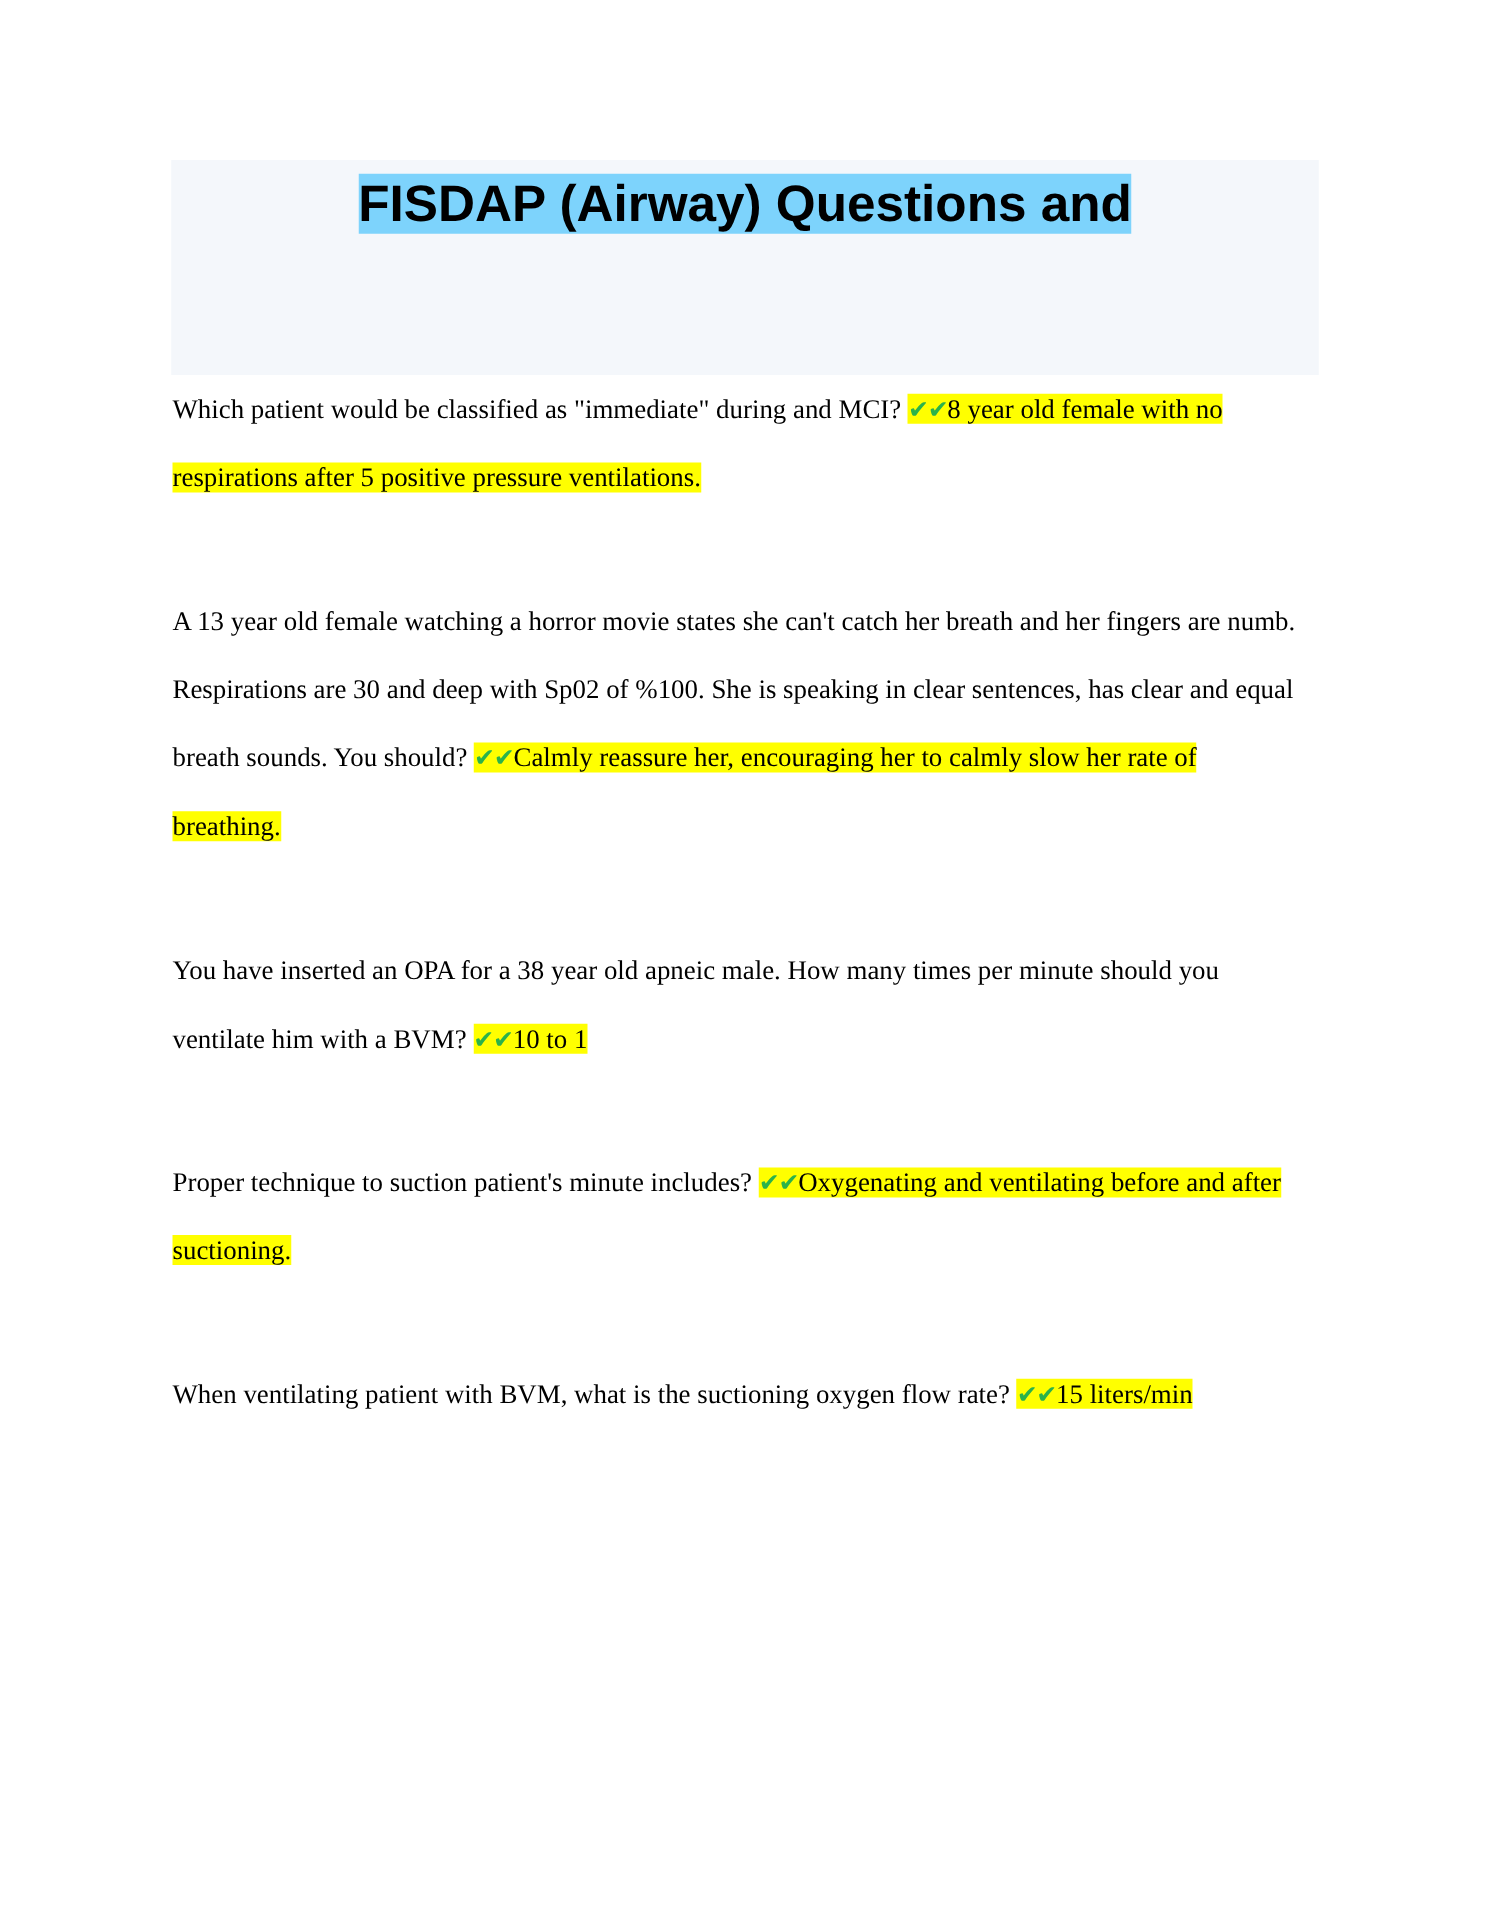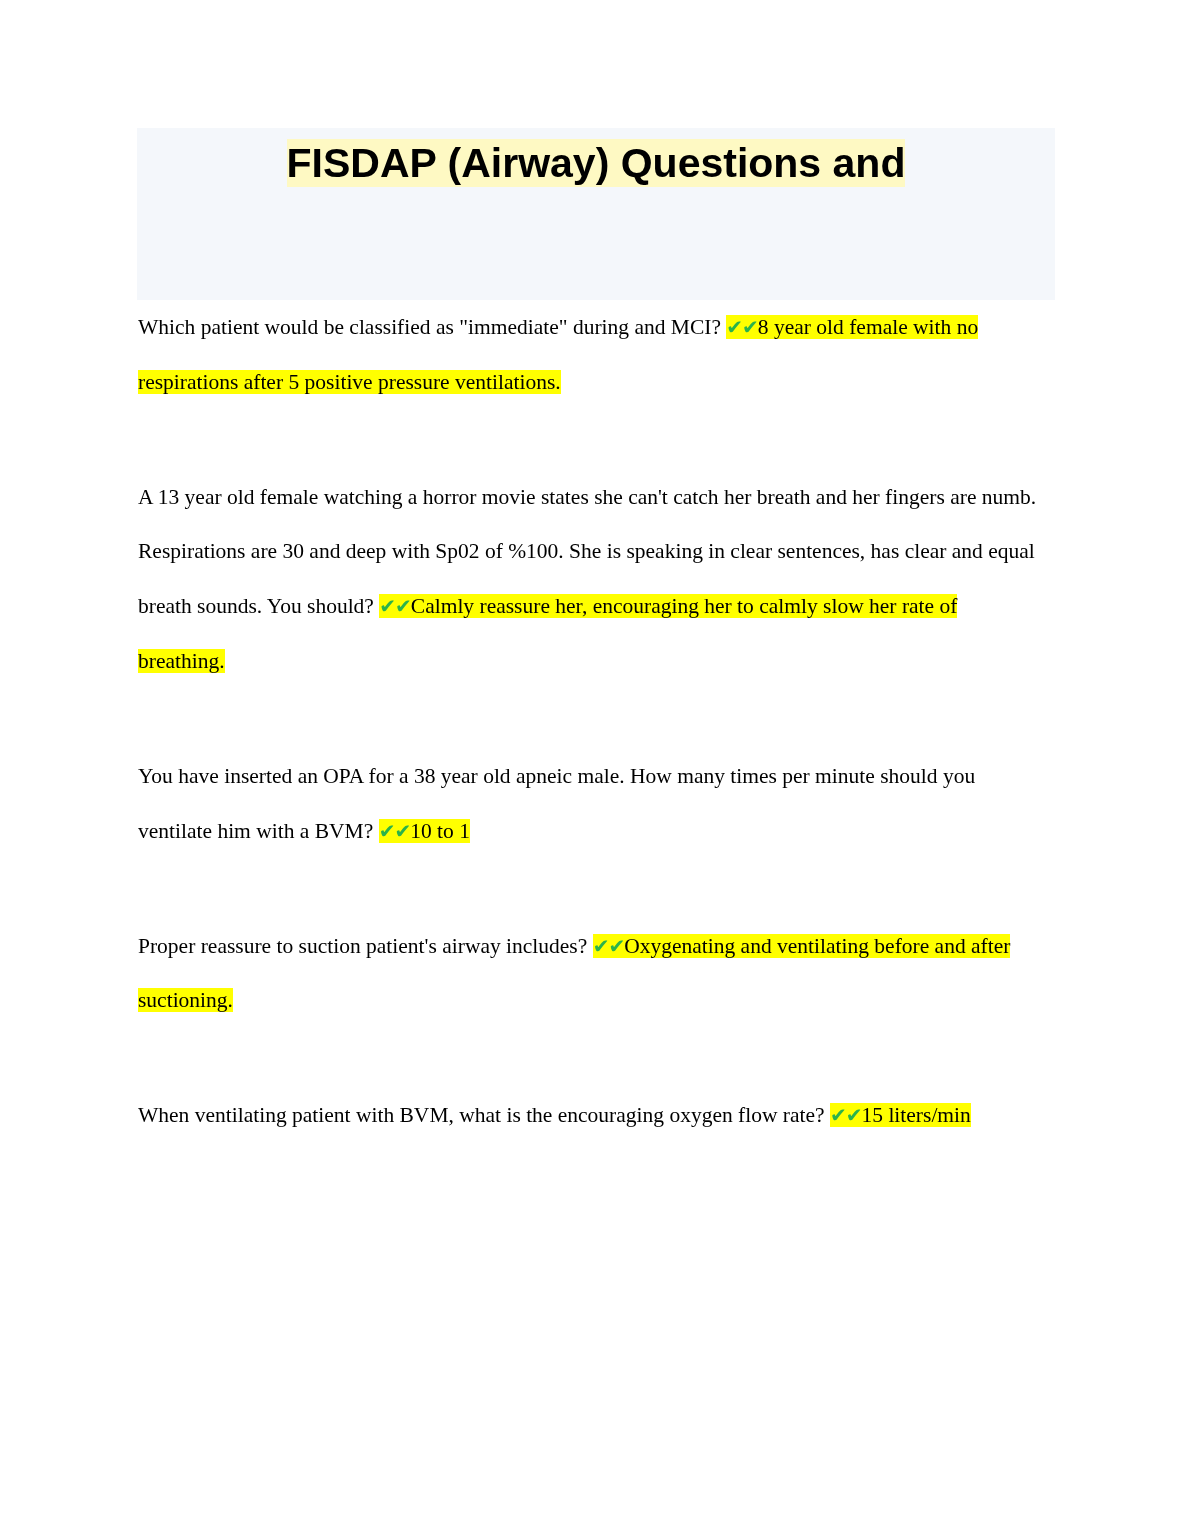--- a/index.html
+++ b/index.html
@@ -40,21 +40,21 @@
   .doc-title {
     font-family: "Liberation Sans", sans-serif;
     font-weight: bold;
     font-size: 41px;
     line-height: 1.33;
     color: #000000;
     margin: 0;
     display: inline;
   }
   .doc-title .hl {
-    background: #fef9c3;
+    background: #7dd3fc;
     box-decoration-break: clone;
     -webkit-box-decoration-break: clone;
     padding: 1px 0;
   }
   .content {
     position: absolute;
     left: 138px;
     top: 300px;
     width: 900px;
   }
@@ -101,20 +101,20 @@
     <div class="spacer-lg"></div>
 
     <p class="qa-block"><span class="q-text">A 13 year old female watching a horror movie states she can't catch her breath and her fingers are numb. Respirations are 30 and deep with Sp02 of %100. She is speaking in clear sentences, has clear and equal breath sounds. You should? </span><span class="ans"><span class="check">✔✔</span><span>Calmly reassure her, encouraging her to calmly slow her rate of breathing.</span></span></p>
 
     <div class="spacer-lg"></div>
 
     <p class="qa-block"><span class="q-text">You have inserted an OPA for a 38 year old apneic male. How many times per minute should you ventilate him with a BVM? </span><span class="ans"><span class="check">✔✔</span><span>10 to 1</span></span></p>
 
     <div class="spacer-lg"></div>
 
-    <p class="qa-block"><span class="q-text">Proper reassure to suction patient's airway includes? </span><span class="ans"><span class="check">✔✔</span><span>Oxygenating and ventilating before and after suctioning.</span></span></p>
+    <p class="qa-block"><span class="q-text">Proper technique to suction patient's minute includes? </span><span class="ans"><span class="check">✔✔</span><span>Oxygenating and ventilating before and after suctioning.</span></span></p>
 
     <div class="spacer-lg"></div>
 
-    <p class="qa-block"><span class="q-text">When ventilating patient with BVM, what is the encouraging oxygen flow rate? </span><span class="ans"><span class="check">✔✔</span><span>15 liters/min</span></span></p>
+    <p class="qa-block"><span class="q-text">When ventilating patient with BVM, what is the suctioning oxygen flow rate? </span><span class="ans"><span class="check">✔✔</span><span>15 liters/min</span></span></p>
 
   </div>
 </div>
 
 </body></html>

